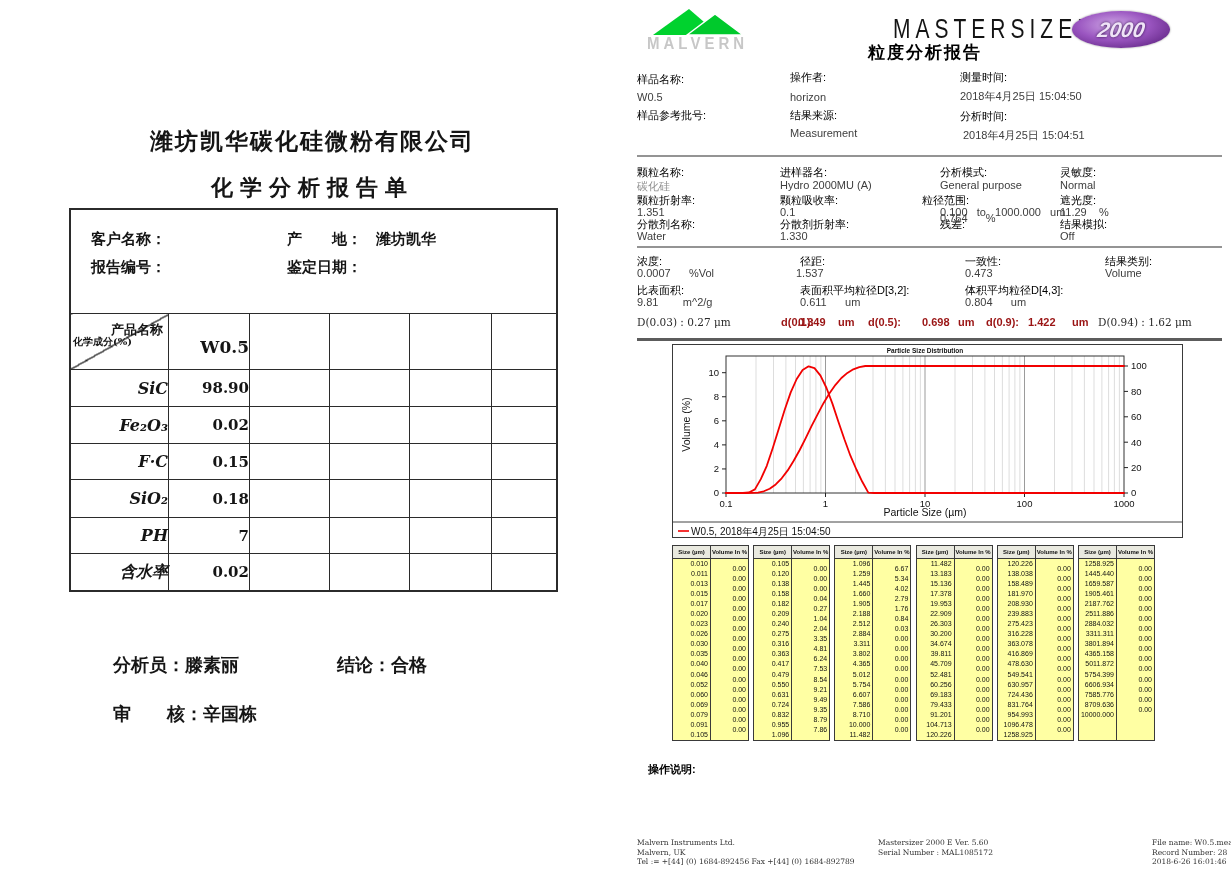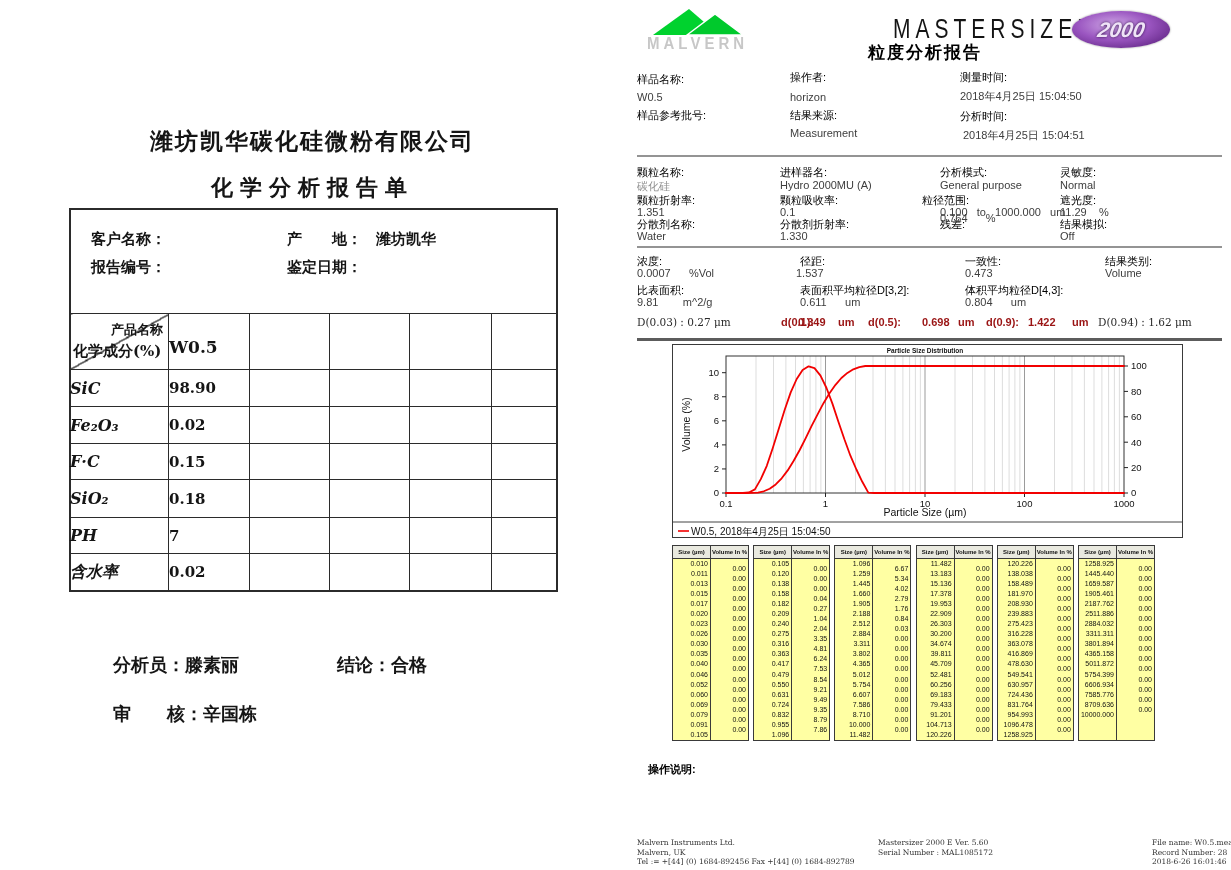--- a/index.html
+++ b/index.html
@@ -8,25 +8,25 @@
   
   .left-page{position:absolute;left:0;top:0;width:610px;height:870px;
              font-family:"DejaVu Serif","Liberation Serif",serif;color:#151515;}
   .lp-title{position:absolute;left:69px;top:126px;width:487px;text-align:center;
             font-size:23px;font-weight:bold;letter-spacing:2px;}
   .lp-subtitle{position:absolute;left:69px;top:173px;width:487px;text-align:center;
                font-size:22px;font-weight:bold;letter-spacing:7px;}
   .doc-box{position:absolute;left:69px;top:208px;width:485px;height:380px;border:2px solid #2b2b2b;}
   .lp-info{position:absolute;font-size:15px;font-weight:bold;white-space:pre;}
   .chem-table{position:absolute;left:69px;top:313px;width:487px;border-collapse:collapse;table-layout:fixed;}
-  .chem-table td{border:1.5px solid #2b2b2b;text-align:left;vertical-align:middle;padding:0;}
+  .chem-table td{border:1.5px solid #2b2b2b;text-align:right;vertical-align:middle;padding:0;}
   .diag-cell{position:relative;
     background:linear-gradient(to bottom right,transparent calc(50% - 0.7px),#2b2b2b calc(50% - 0.7px),#2b2b2b calc(50% + 0.7px),transparent calc(50% + 0.7px));}
   .diag-top{position:absolute;right:5px;top:7px;font-size:13px;font-weight:bold;}
-  .diag-bottom{position:absolute;left:3px;bottom:8px;font-size:15px;font-weight:bold;}
+  .diag-bottom{position:absolute;left:3px;bottom:20px;font-size:10px;font-weight:bold;}
   .prod-cell{font-size:17px;font-weight:bold;vertical-align:top;padding-top:10px !important;}
   .row-label{font-size:16px;font-weight:bold;font-style:italic;}
   .row-value{font-size:15px;font-weight:bold;}
   .lp-sign{position:absolute;font-size:18px;font-weight:bold;white-space:pre;}
   
   .right-page{position:absolute;left:610px;top:0;width:621px;height:870px;}
   .rp-abs{position:absolute;}
   .malvern-logo{left:35px;top:7px;width:120px;height:42px;}
   .malvern-word{position:absolute;left:2px;top:26px;font-size:15px;font-weight:bold;color:#c7c7c7;
                 letter-spacing:4px;transform:scaleY(1.15);transform-origin:top left;}

